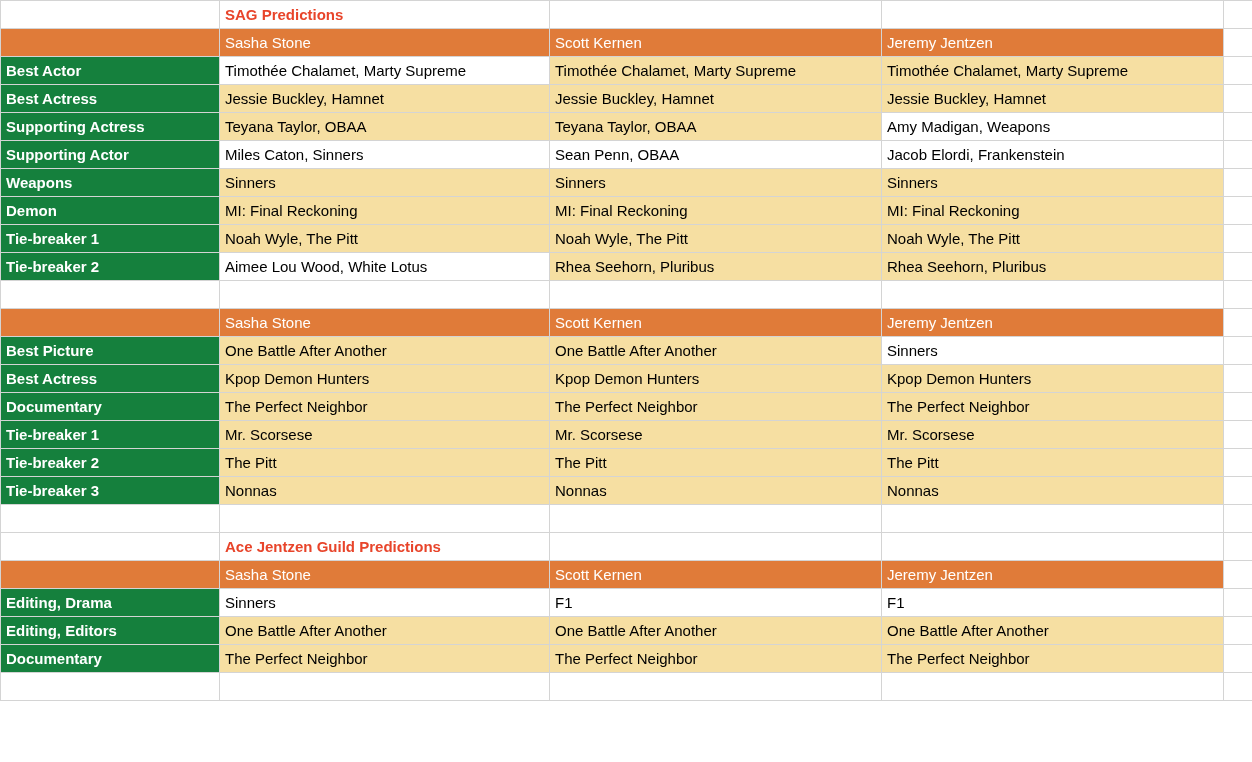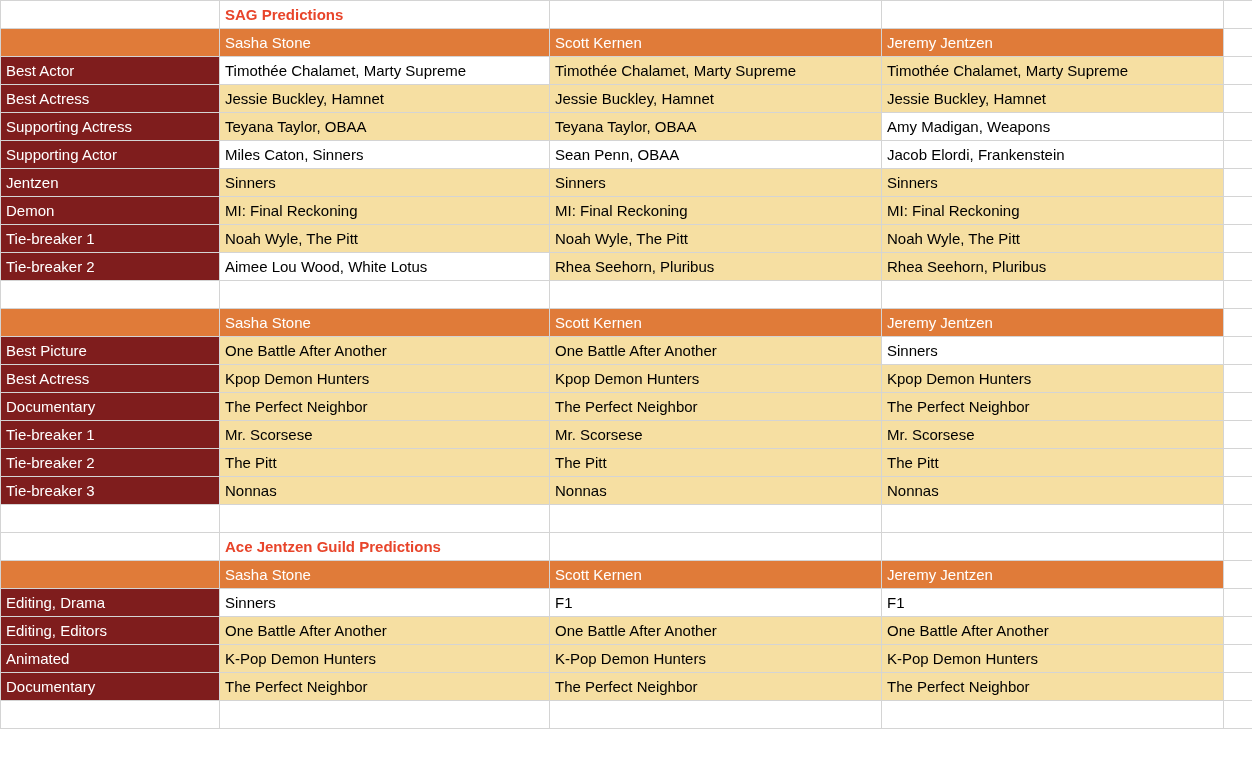--- a/index.html
+++ b/index.html
@@ -51,23 +51,23 @@
     border-left: 1px solid #d4d4d4;
   }
   .hdr-orange {
     background: #e07b39;
     color: #ffffff;
     font-weight: normal;
     border: 1px solid #c96a2c;
   }
   .hdr-orange.first { color: #e07b39; }
   .rowlabel {
-    background: #7f1d1d;
+    background: #15803d;
     color: #ffffff;
-    font-weight: normal;
+    font-weight: bold;
     border: 1px solid #3f3f3f;
   }
   .cell-yellow {
     background: #f6dfa2;
     border: 1px solid #d9c590;
   }
   .cell-white {
     background: #ffffff;
     border: 1px solid #d4d4d4;
   }
@@ -122,21 +122,21 @@
           <td class="edge"></td>
         </tr>
         <tr>
           <td class="rowlabel">Supporting Actor</td>
           <td class="cell-white">Miles Caton, Sinners</td>
           <td class="cell-white">Sean Penn, OBAA</td>
           <td class="cell-white">Jacob Elordi, Frankenstein</td>
           <td class="edge"></td>
         </tr>
         <tr>
-          <td class="rowlabel">Jentzen</td>
+          <td class="rowlabel">Weapons</td>
           <td class="cell-yellow">Sinners</td>
           <td class="cell-yellow">Sinners</td>
           <td class="cell-yellow">Sinners</td>
           <td class="edge"></td>
         </tr>
         <tr>
           <td class="rowlabel">Demon</td>
           <td class="cell-yellow">MI: Final Reckoning</td>
           <td class="cell-yellow">MI: Final Reckoning</td>
           <td class="cell-yellow">MI: Final Reckoning</td>
@@ -238,27 +238,20 @@
           <td class="cell-white">Sinners</td>
           <td class="cell-white">F1</td>
           <td class="cell-white">F1</td>
           <td class="edge"></td>
         </tr>
         <tr>
           <td class="rowlabel">Editing, Editors</td>
           <td class="cell-yellow">One Battle After Another</td>
           <td class="cell-yellow">One Battle After Another</td>
           <td class="cell-yellow">One Battle After Another</td>
-          <td class="edge"></td>
-        </tr>
-        <tr>
-          <td class="rowlabel">Animated</td>
-          <td class="cell-yellow">K-Pop Demon Hunters</td>
-          <td class="cell-yellow">K-Pop Demon Hunters</td>
-          <td class="cell-yellow">K-Pop Demon Hunters</td>
           <td class="edge"></td>
         </tr>
         <tr>
           <td class="rowlabel">Documentary</td>
           <td class="cell-yellow">The Perfect Neighbor</td>
           <td class="cell-yellow">The Perfect Neighbor</td>
           <td class="cell-yellow">The Perfect Neighbor</td>
           <td class="edge"></td>
         </tr>
         <tr>

